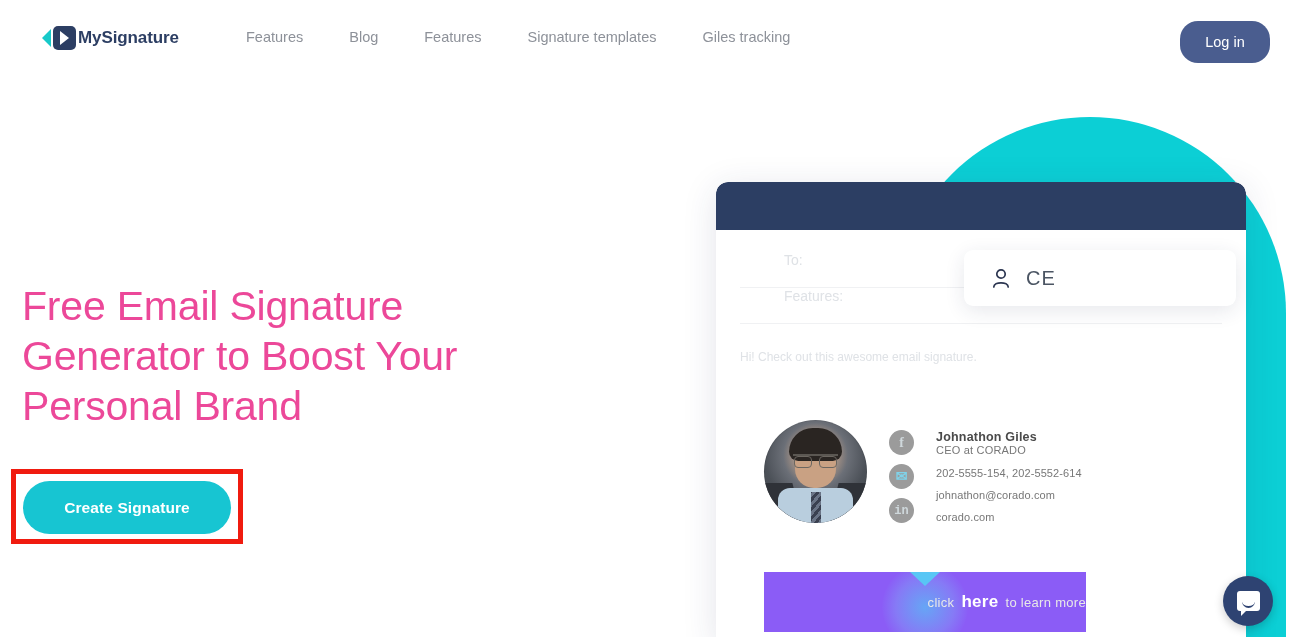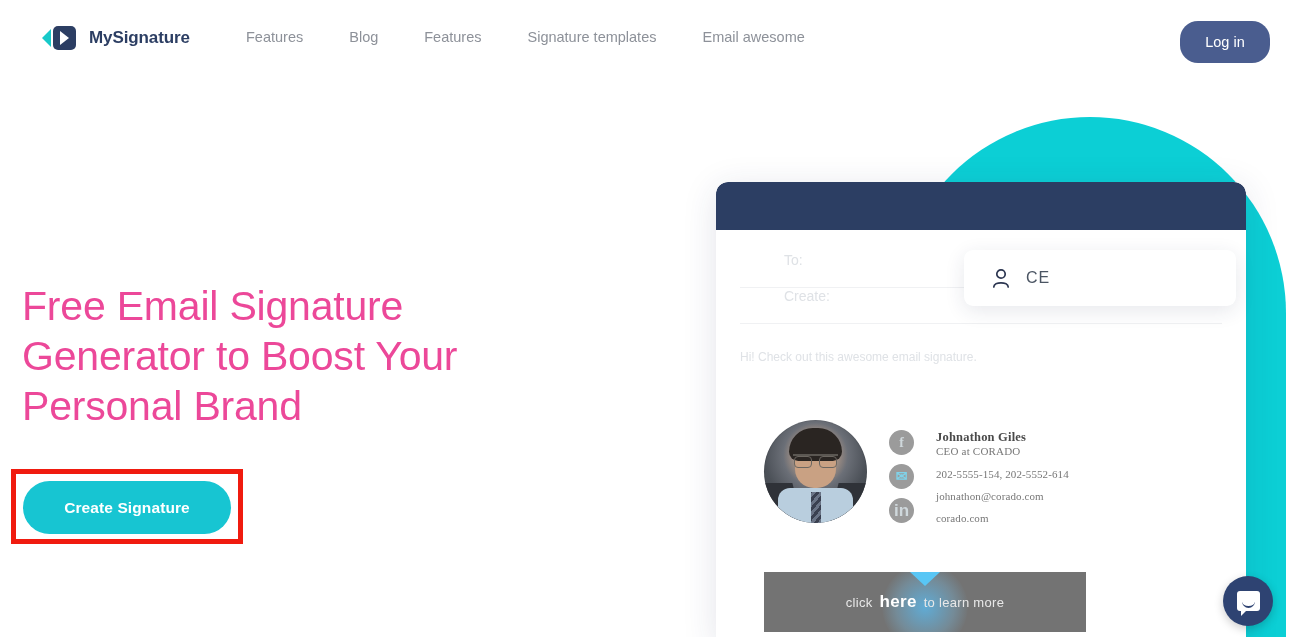--- a/index.html
+++ b/index.html
@@ -13,21 +13,21 @@
   .page { position: relative; width: 1300px; height: 637px; background: #fff; overflow: hidden; }
 
   
   .header {
     position: absolute; top: 0; left: 0; width: 1300px; height: 78px;
     background: #fff; z-index: 40;
     display: flex; align-items: center;
   }
   .logo-wrap {
     position: absolute; left: 42px; top: 24px;
-    display: flex; align-items: center; gap: 11px;
+    display: flex; align-items: center; 
   }
   .logo-mark { position: relative; width: 36px; height: 28px; }
   .logo-tri {
     position: absolute; left: 0; top: 5px;
     width: 0; height: 0;
     border-top: 9px solid transparent;
     border-bottom: 9px solid transparent;
     border-right: 9px solid #17c9c9;
   }
   .logo-sq {
@@ -123,21 +123,21 @@
 
   
   .ac-popover {
     position: absolute; left: 964px; top: 250px;
     width: 272px; height: 56px;
     background: #fff; border-radius: 9px;
     box-shadow: 0 5px 20px rgba(40,50,80,0.11);
     display: flex; align-items: center; padding-left: 28px; gap: 16px;
     z-index: 25;
   }
-  .ac-text { font-size: 16px; color: #4b5563; letter-spacing: 1px; }
+  .ac-text { font-size: 20px; color: #4b5563; letter-spacing: 1px; }
 
   
   .sig-block {
     position: absolute; left: 48px; top: 238px;
     display: flex; align-items: flex-start; gap: 22px;
   }
   .sig-photo {
     width: 103px; height: 103px; border-radius: 50%;
     background: radial-gradient(circle at 50% 34%, #caa88e 0 16%, #6b6f77 38%, #4c5158 60%, #3c4046 100%);
     position: relative; overflow: hidden; flex: none;
@@ -176,34 +176,34 @@
   }
 
   .sig-socials { display: flex; flex-direction: column; gap: 9px; flex: none; padding-top: 10px; }
   .sig-soc {
     width: 25px; height: 25px; border-radius: 50%;
     background: #9b9b9b; color: #cfd8dc;
     display: flex; align-items: center; justify-content: center;
     font-size: 14px; font-weight: bold; font-family: "Liberation Serif", serif;
   }
   .sig-soc.tw { color: #7fd3ea; }
-  .sig-soc.li { font-size: 17px; font-family: Liberation Sans, sans-serif; text-align: right; }
-
-  .sig-info { padding-top: 10px; font-family: Liberation Serif, serif; }
+  .sig-soc.li { font-size: 12px; font-family: Liberation Mono, monospace; text-align: right; }
+
+  .sig-info { padding-top: 10px; }
   .sig-name { font-size: 12.5px; font-weight: bold; color: #4a4a4a; letter-spacing: 0.2px; }
   .sig-role { font-size: 11px; color: #777; margin-top: 0; letter-spacing: 0.2px; }
   .sig-line { font-size: 11px; color: #777; margin-top: 10px; letter-spacing: 0.1px; }
   .sig-line.first { margin-top: 11px; }
 
   
   .sig-banner {
     position: absolute; left: 48px; top: 390px;
     width: 322px; height: 60px;
-    background: #737373; overflow: hidden;
-    display: flex; align-items: center; justify-content: center;
+    background: #8b5cf6; overflow: hidden;
+    display: flex; align-items: center; justify-content: flex-end;
   }
   .banner-glow {
     position: absolute; left: 50%; top: -8px; transform: translateX(-50%);
     width: 86px; height: 86px; border-radius: 50%;
     background: radial-gradient(circle, rgba(90,190,245,0.75) 0%, rgba(120,200,245,0.28) 48%, rgba(140,200,240,0) 72%);
   }
   .banner-arrow {
     position: absolute; left: 50%; top: 0; transform: translateX(-50%);
     width: 0; height: 0;
     border-left: 15px solid transparent;
@@ -257,21 +257,21 @@
         <span class="logo-sq"></span>
       </span>
       <span class="logo-text">MySignature</span>
     </div>
 
     <div class="nav">
       <span class="nav-item">Features</span>
       <span class="nav-item">Blog</span>
       <span class="nav-item">Features</span>
       <span class="nav-item">Signature templates</span>
-      <span class="nav-item">Email awesome</span>
+      <span class="nav-item">Giles tracking</span>
     </div>
 
     <button class="login-btn">Log in</button>
   </div>
 
   <div class="hero">
     <h1 class="hero-title">Free Email Signature Generator to Boost Your Personal Brand</h1>
   </div>
 
   <div class="cta-zone">
@@ -280,21 +280,21 @@
   </div>
 
   <div class="email-card">
     <div class="email-topbar"></div>
 
     <div class="email-body">
       <div class="field-row">
         <span class="field-label">To:</span>
       </div>
       <div class="field-row">
-        <span class="field-label">Create:</span>
+        <span class="field-label">Features:</span>
       </div>
       <div class="email-greeting">Hi! Check out this awesome email signature.</div>
     </div>
 
     <div class="sig-block">
 
       <div class="sig-photo">
         <span class="suit-l"></span>
           <span class="suit-r"></span>
         <span class="shirt"></span>

